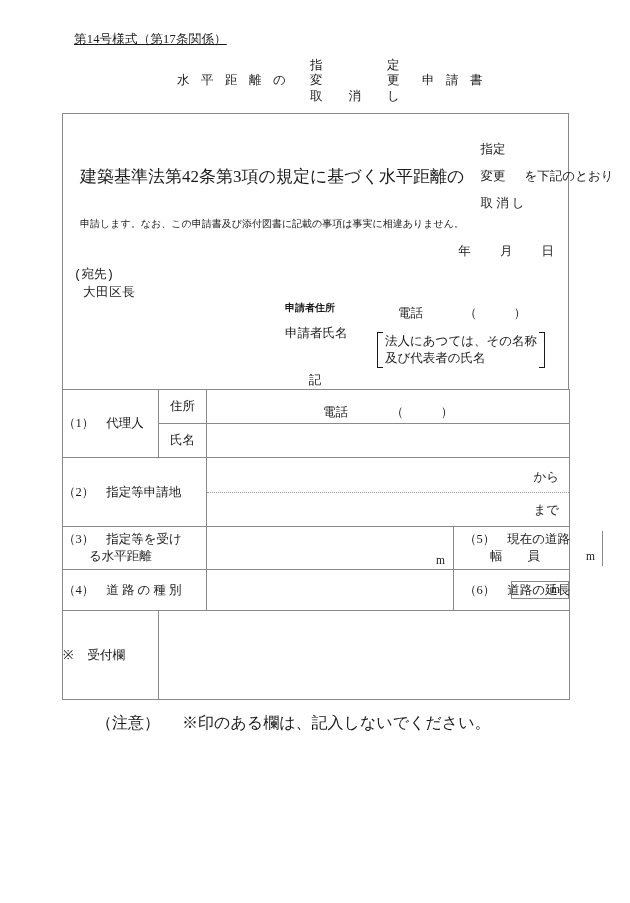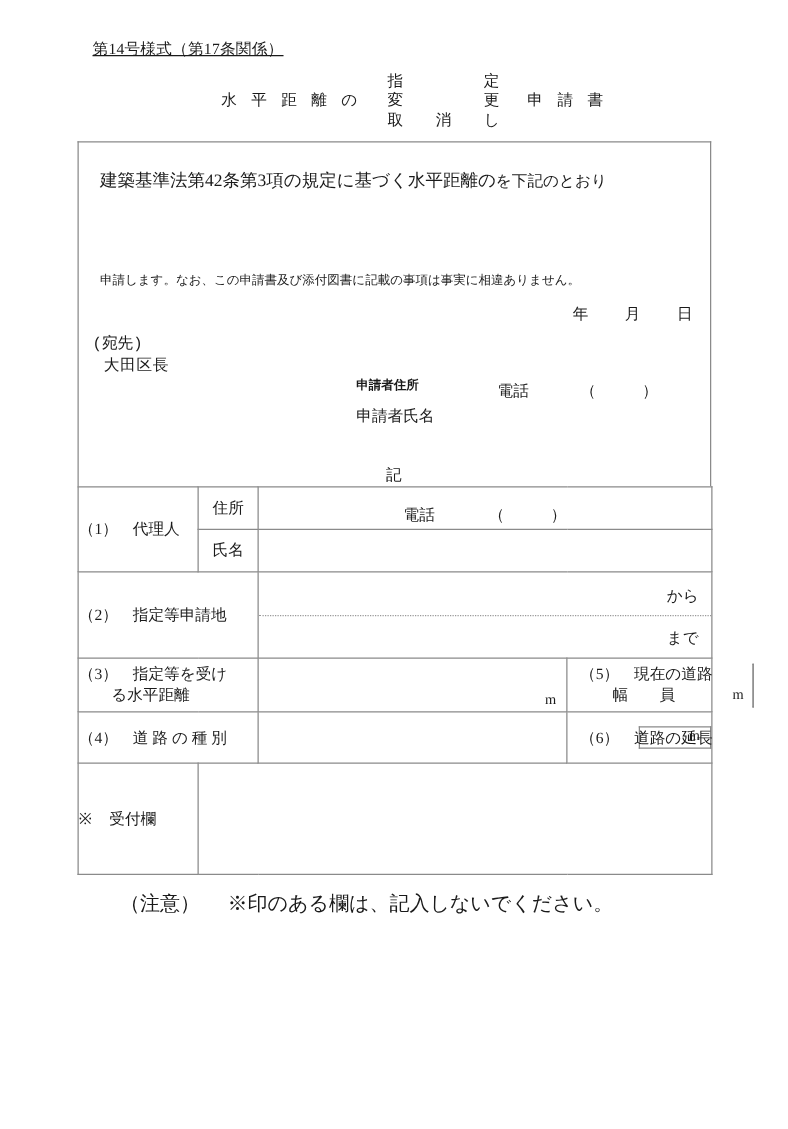--- a/index.html
+++ b/index.html
@@ -89,21 +89,21 @@
 
   .decl-row {
     position: absolute;
     left: 17px;
     top: 22px;
     right: 10px;
     display: flex;
     align-items: center;
   }
   .decl-lead {
-    font-size: 14px;
+    font-size: 17px;
     white-space: nowrap;
   }
   .decl-stack {
     margin-left: 16px;
     display: flex;
     flex-direction: column;
     line-height: 27px;
     font-size: 12.5px;
     white-space: nowrap;
     width: 66px;
@@ -333,20 +333,25 @@
         <span>し</span>
       </span>
       <span class="title-tail">申 請 書</span>
     </div>
   </div>
 
   <div class="main-box">
 
     <div class="decl-row">
       <span class="decl-lead">建築基準法第42条第3項の規定に基づく水平距離の</span>
+      <span class="decl-stack">
+        <span>指定</span>
+        <span>変更</span>
+        <span>取 消 し</span>
+      </span>
       <span class="decl-tail">を下記のとおり</span>
     </div>
 
     <div class="decl-sentence">申請します。なお、この申請書及び添付図書に記載の事項は事実に相違ありません。</div>
 
     <div class="date-line">
       <span>年</span>
       <span>月</span>
       <span>日</span>
     </div>
@@ -357,20 +362,28 @@
     <div class="appl-addr">申請者住所</div>
 
     <div class="appl-tel">
       <span>電話</span>
       <span class="paren-open">（</span>
       <span class="paren-close">）</span>
     </div>
 
     <div class="appl-name">申請者氏名</div>
 
+    <div class="note-bracket">
+      <span class="brk left"></span>
+      <span class="note-lines">
+        <div>法人にあつては、その名称</div>
+        <div>及び代表者の氏名</div>
+      </span>
+      <span class="brk right"></span>
+    </div>
 
     <div class="ki-mark">記</div>
   </div>
 
   <table class="tbl">
     <colgroup>
       <col style="width:96px">
       <col style="width:48px">
       <col style="width:247px">
       <col style="width:116px">

